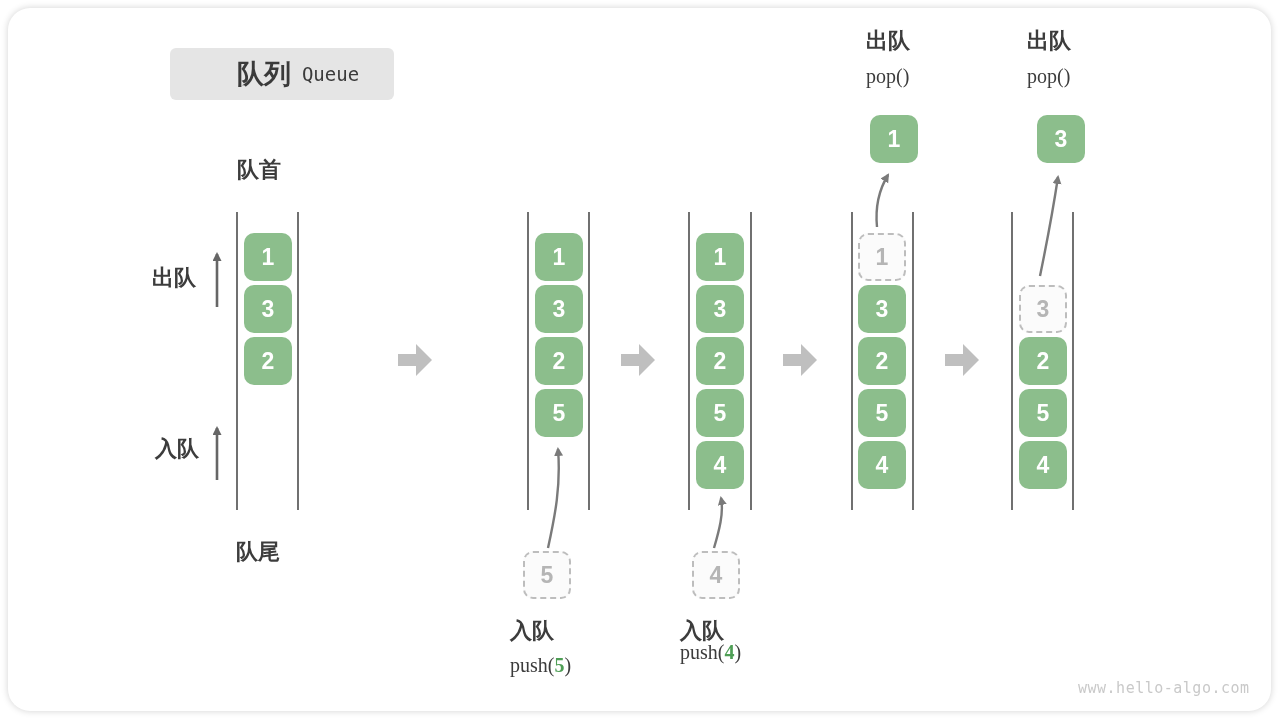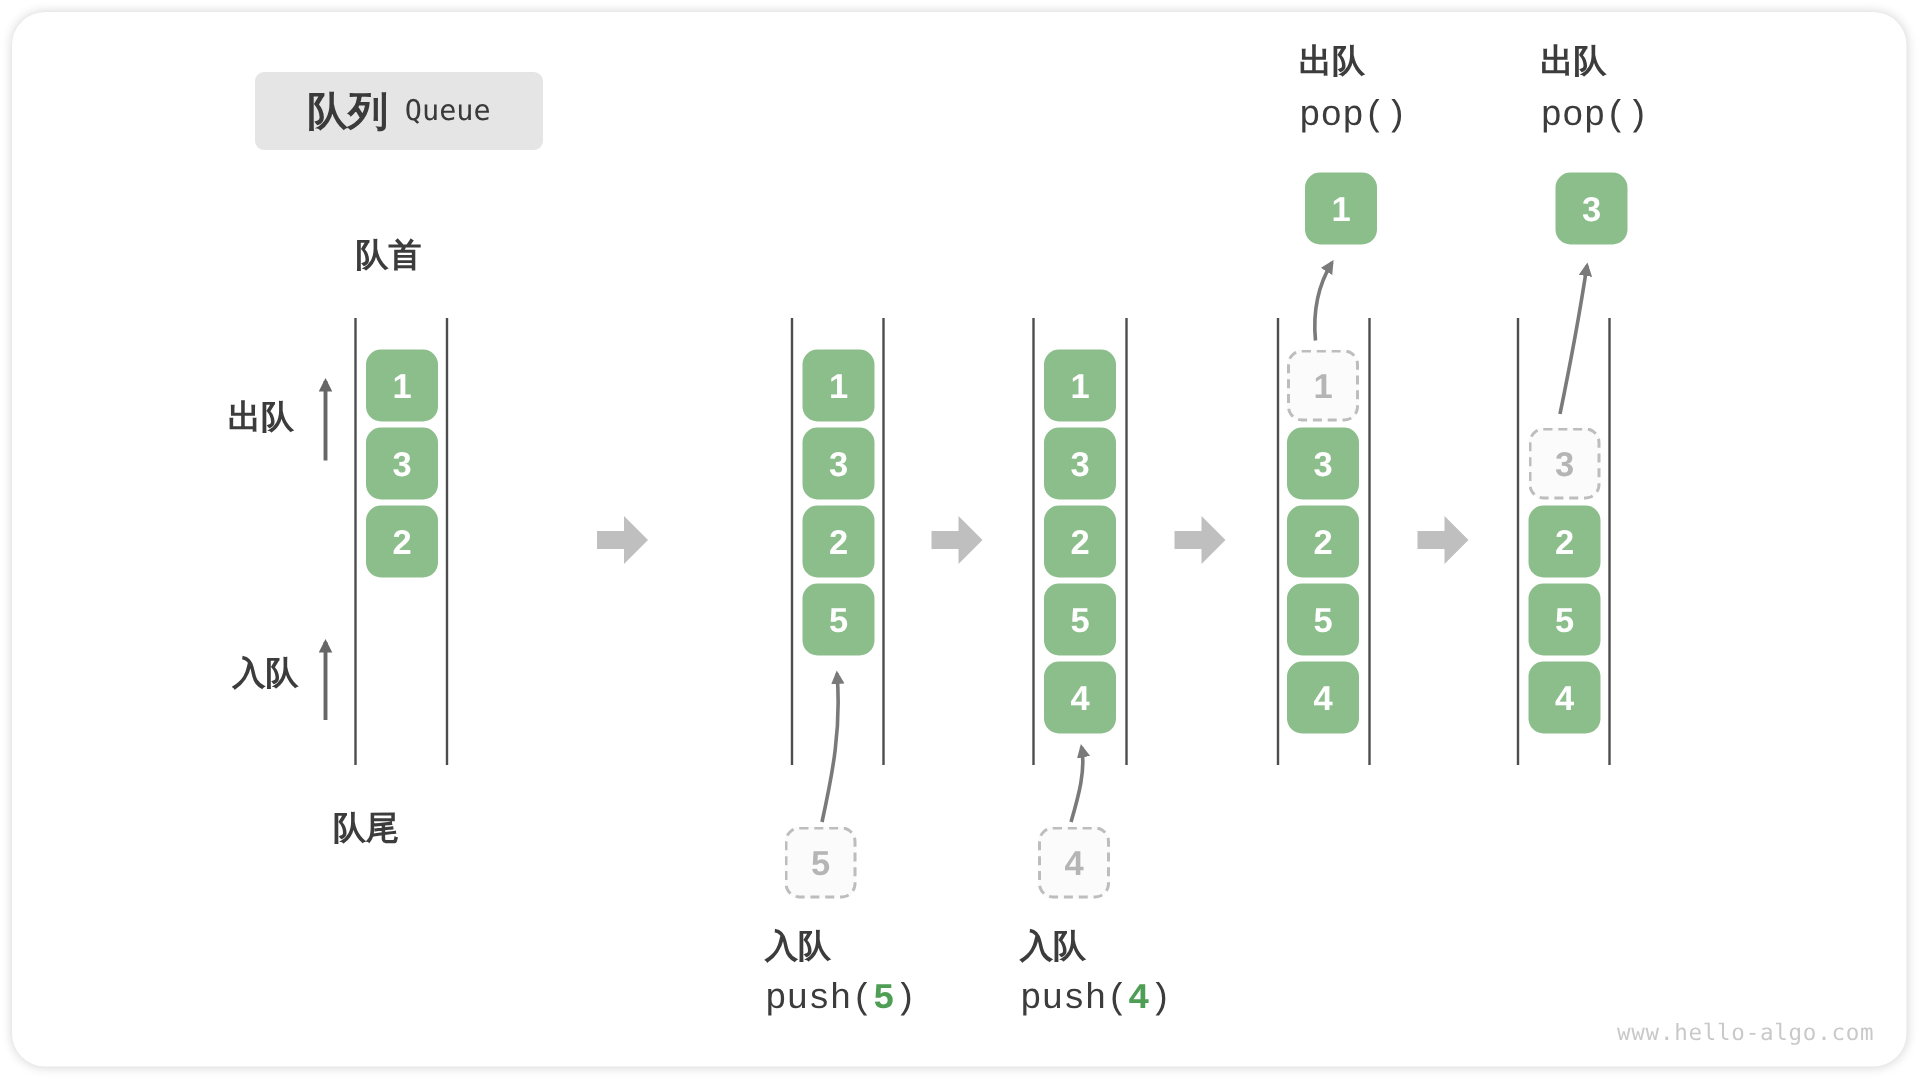--- a/index.html
+++ b/index.html
@@ -9,39 +9,39 @@
   }
   .frame{
     position:absolute;left:8px;top:8px;width:1263px;height:703px;
     background:#ffffff;border-radius:22px;
     box-shadow:0 0 7px rgba(0,0,0,0.18);
   }
   .strokes{position:absolute;left:0;top:0;}
   .abs{position:absolute;}
   .title-box{
     left:170px;top:48px;width:192px;height:52px;background:#e5e5e5;border-radius:6px;
-    display:flex;align-items:center;justify-content:center;gap:11px;
+    display:flex;align-items:center;justify-content:center;gap:11px;padding-left:32px;
   }
   .title-zh{font-size:27px;font-weight:bold;color:#3a3a3a;}
   .title-en{font-family:"DejaVu Sans Mono","Liberation Mono",monospace;font-size:19px;color:#3a3a3a;}
   .cn-label{font-size:22px;font-weight:bold;color:#3c3c3c;line-height:1.05;}
   .centered{}
   .qbox{
     width:48px;height:48px;border-radius:10px;box-sizing:border-box;
     display:flex;align-items:center;justify-content:center;
     font-size:23px;font-weight:bold;
   }
   .green{background:#8cbe8c;color:#ffffff;}
   .dashed{
     border:2px dashed #bdbdbd;background:#fbfbfb;color:#b5b5b5;font-weight:600;
   }
   .op-label{line-height:1;}
   .op-code{
-    font-family:Liberation Mono, monospace;
-    font-size:24px;color:#3c3c3c;line-height:1;white-space:nowrap;
+    font-family:Liberation Serif, serif;
+    font-size:20px;color:#3c3c3c;line-height:1;white-space:nowrap;
   }
   .arg-green{color:#4e9e55;font-weight:bold;}
   .watermark{
     font-family:"DejaVu Sans Mono","Liberation Mono",monospace;
     font-size:15px;color:#c9c9c9;letter-spacing:0.5px;
   }
 </style>
 </head>
 <body>
 
@@ -91,21 +91,21 @@
       <path d="M1040,276 C1047,242 1053,210 1058,177" marker-end="url(#ah)"></path>
     </g>
   </svg>
 
   <div class="abs title-box">
     <span class="title-zh">队列</span>
     <span class="title-en">Queue</span>
   </div>
 
   <div class="abs cn-label centered" style="left:237px;top:158px;width:62px;">队首</div>
-  <div class="abs cn-label centered" style="left:222px;top:540px;width:62px;">队尾</div>
+  <div class="abs cn-label centered" style="left:236px;top:540px;width:62px;">队尾</div>
   <div class="abs cn-label" style="left:152px;top:266px;">出队</div>
   <div class="abs cn-label" style="left:155px;top:437px;">入队</div>
 
   <div class="abs qbox green" style="left:244px;top:233px;">1</div>
   <div class="abs qbox green" style="left:244px;top:285px;">3</div>
   <div class="abs qbox green" style="left:244px;top:337px;">2</div>
 
   <div class="abs qbox green" style="left:535px;top:233px;">1</div>
   <div class="abs qbox green" style="left:535px;top:285px;">3</div>
   <div class="abs qbox green" style="left:535px;top:337px;">2</div>
@@ -140,18 +140,18 @@
     <div class="cn-label op-label">出队</div>
     <div class="op-code" style="margin-top:14px;">pop()</div>
   </div>
 
   <div class="abs" style="left:510px;top:620px;">
     <div class="cn-label op-label">入队</div>
     <div class="op-code" style="margin-top:13px;"><span>push(</span><span class="arg-green">5</span><span>)</span></div>
   </div>
   <div class="abs" style="left:680px;top:620px;">
     <div class="cn-label op-label">入队</div>
-    <div class="op-code" style="margin-top:13px;"><span>push(</span><span class="arg-green">4</span><span>)</span></div>
+    <div class="op-code" style=""><span>push(</span><span class="arg-green">4</span><span>)</span></div>
   </div>
 
   <div class="abs watermark" style="left:1078px;top:679px;">www.hello-algo.com</div>
 
 </div>
 
 </body></html>

